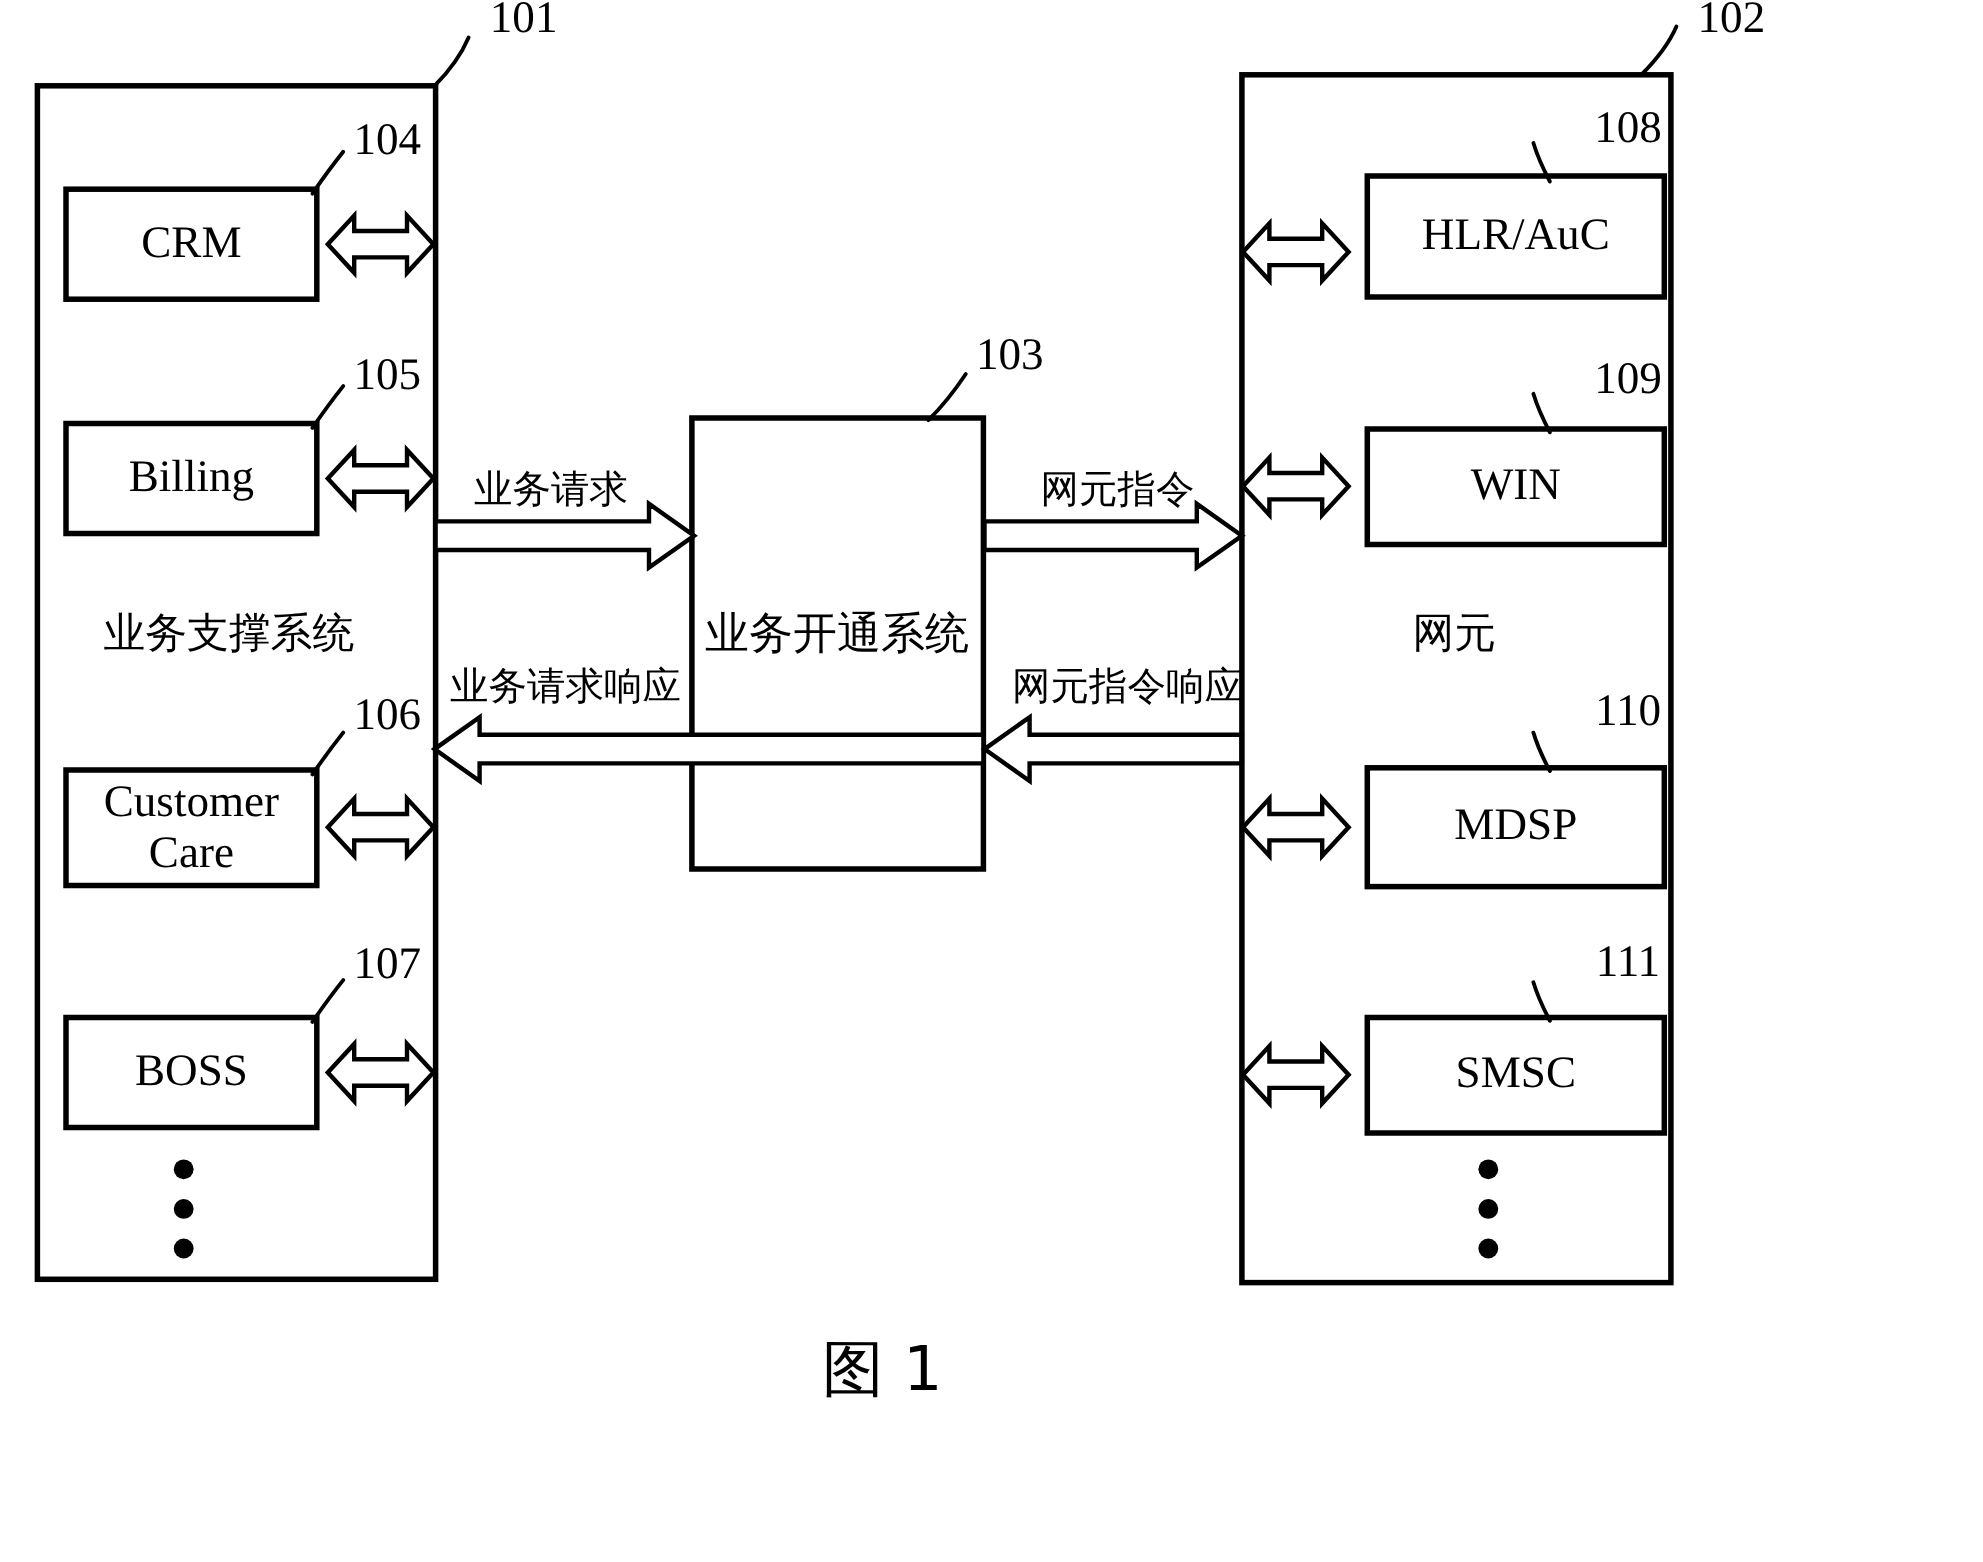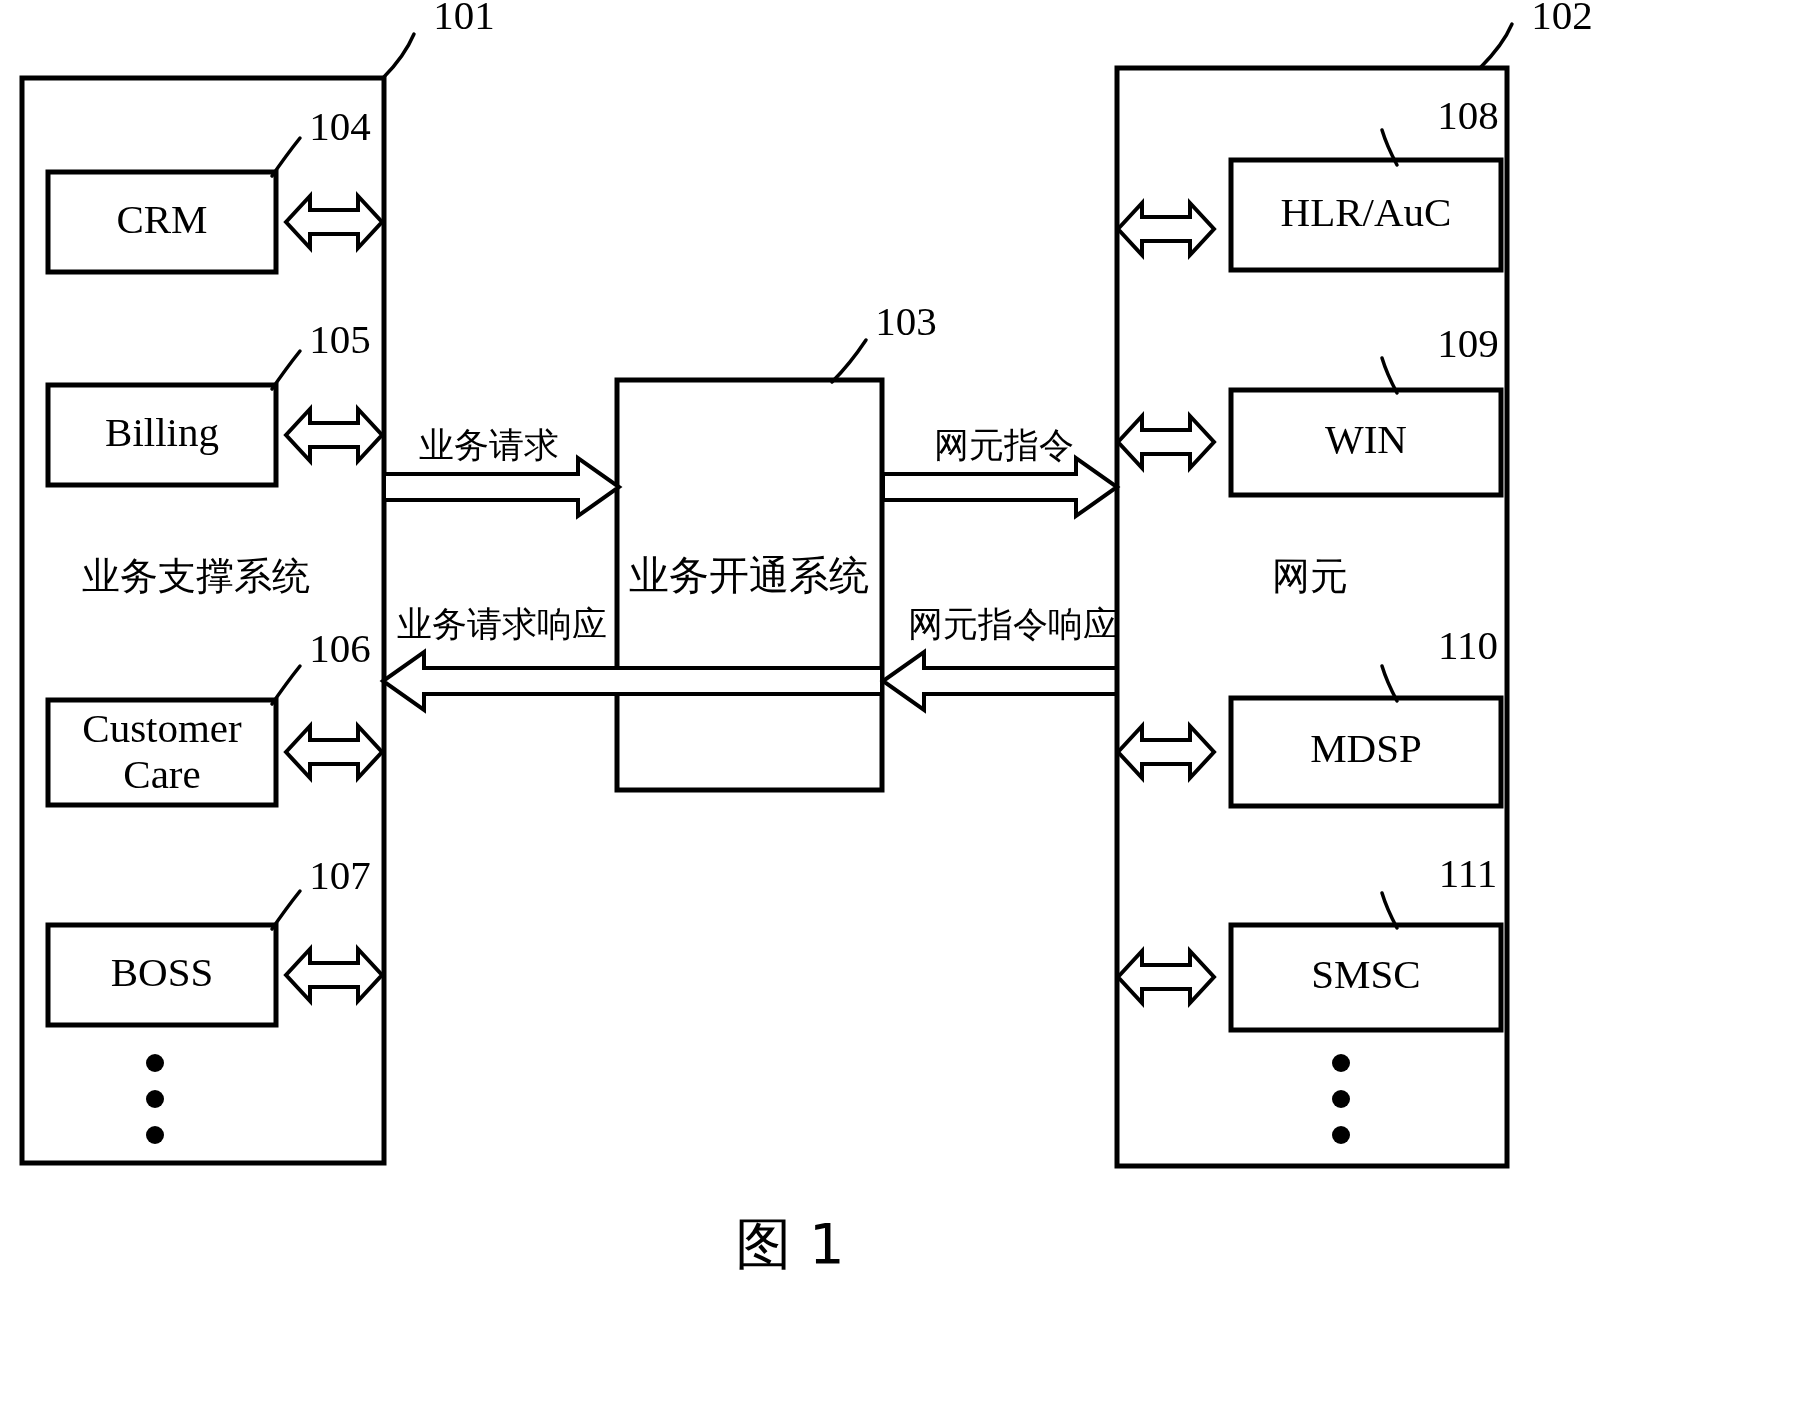--- a/index.html
+++ b/index.html
@@ -11,20 +11,21 @@
     width: 1803px;
     height: 1420px;
     position: relative;
     font-family: "Liberation Serif", "DejaVu Serif", serif;
     color: #000;
     overflow: hidden;
   }
   #page-root {
     position: absolute;
     inset: 0;
+    margin-left: 12px;
   }
   svg.diagram {
     position: absolute;
     left: 0;
     top: 0;
     width: 1803px;
     height: 1420px;
   }
   .frame-rect {
     fill: none;

